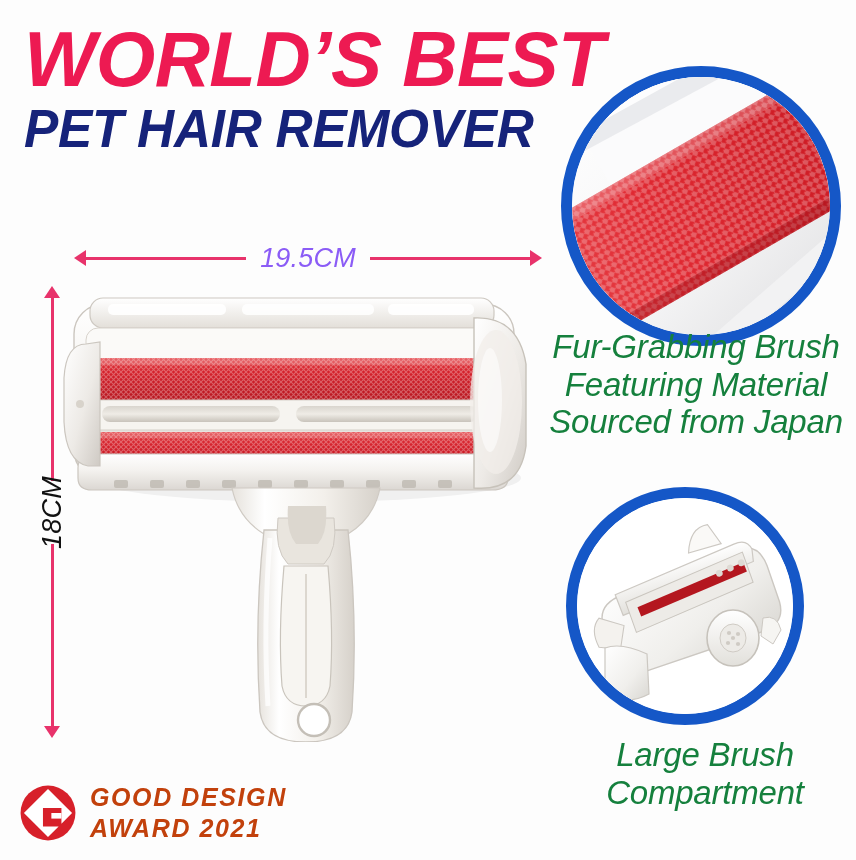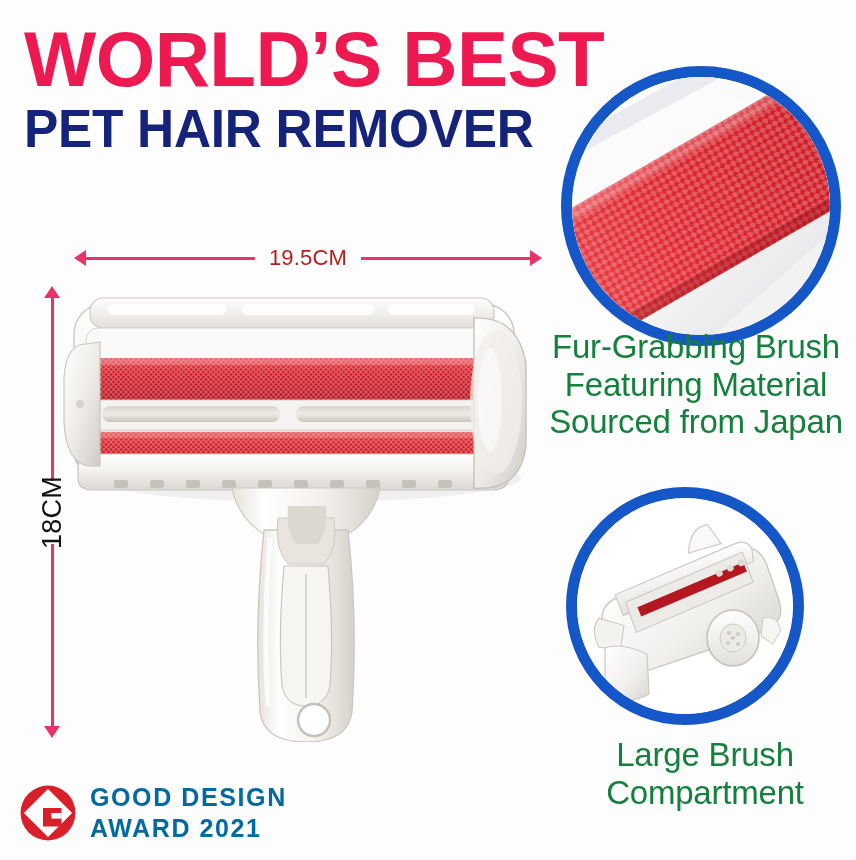--- a/index.html
+++ b/index.html
@@ -9,20 +9,21 @@
   }
   body {
     font-family: "Liberation Sans", sans-serif;
   }
   #page {
     position: relative;
     width: 856px;
     height: 860px;
     background: #fdfdfd;
     overflow: hidden;
+    font-style: italic;
   }
 
   
   #headline-block {
     position: absolute;
     left: 24px;
     top: 24px;
     width: 500px;
   }
   .headline-line1 {
@@ -55,23 +56,23 @@
     left: 84px;
     top: 240px;
     width: 448px;
     height: 36px;
     display: flex;
     align-items: center;
     gap: 0;
   }
   .dim-label-h {
     font-family: "Liberation Sans", sans-serif;
-    font-size: 22px;
+    font-size: 27px;
     font-weight: 400;
-    color: #b91c1c;
+    color: #8b5cf6;
     white-space: nowrap;
     padding: 0 14px;
     letter-spacing: 0.2px;
   }
   .arrow-line {
     position: relative;
     flex: 1 1 auto;
     height: 3px;
     background: #E8336B;
   }
@@ -211,21 +212,21 @@
   #award-logo {
     width: 56px;
     height: 56px;
     flex: 0 0 auto;
   }
   #award-text {
     font-family: "Liberation Sans Narrow", "Liberation Sans", sans-serif;
     font-weight: 700;
     font-size: 25px;
     line-height: 1.22;
-    color: #0369a1;
+    color: #c2410c;
     letter-spacing: 1.6px;
     white-space: pre-line;
   }
 </style>
 </head>
 <body>
 
 <div id="page">
 
   <div id="headline-block">

